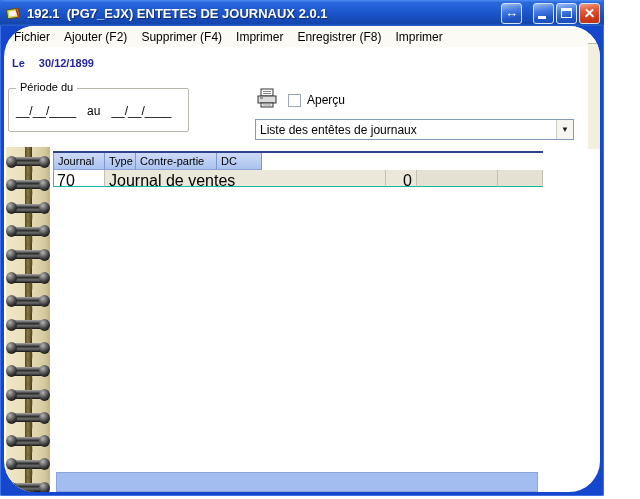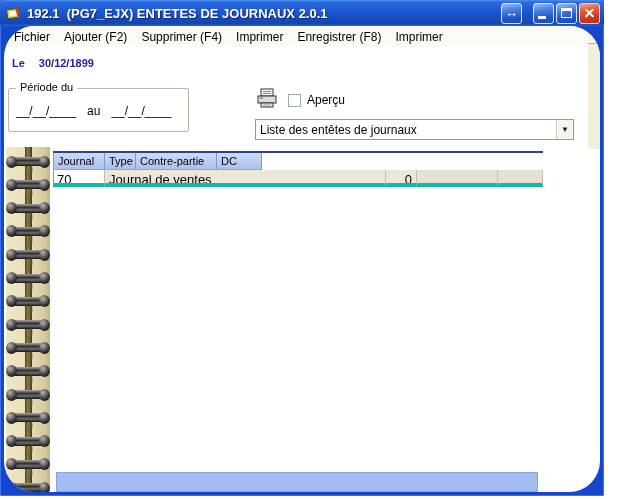--- a/index.html
+++ b/index.html
@@ -67,21 +67,21 @@
   .ring::before{left:-2px;} .ring::after{right:-2px;}
   .ring .loop{position:absolute;left:16px;top:6px;width:9px;height:13px;border-radius:50%;
     border:3px solid rgba(110,96,52,.4);border-top-color:transparent;border-left-color:transparent;}
 
   
   .grid{position:absolute;left:49px;top:125px;border-top:2px solid #2e418f;}
   .grid-row{display:flex;height:17px;}
   .hcell{background:linear-gradient(180deg,#cedbf7,#aac2ef);border-right:1px solid #7d98cc;border-bottom:1px solid #8ba4d8;
     font-size:11px;color:#000;padding:2px 0 0 4px;overflow:hidden;white-space:nowrap;cursor:default;}
   .hcell:first-child{border-left:1px solid #7d98cc;}
-  .dcell{font-size:13px;color:#000;padding:2px 4px 0 4px;border-right:1px solid #c3bfb2;border-bottom:4px solid #14b8a6;
+  .dcell{font-size:16px;color:#000;padding:2px 4px 0 4px;border-right:1px solid #c3bfb2;border-bottom:1px solid #14b8a6;
     overflow:hidden;white-space:nowrap;background:#ebe7d9;}
   .dcell:first-child{border-left:1px solid #95928a;background:#ffffff;padding-left:3px;}
   .dcell.num{text-align:right;}
   .dcell.gray{background:#e5e1d2;}
   .c0{width:52px;} .c1{width:281px;} .c2{width:31px;} .c3{width:81px;} .c4{width:45px;}
 
   .bottom-bar{position:absolute;left:52px;top:446px;width:482px;height:20px;
     background:#a4bdf1;border:1px solid #8ba4dd;}
 </style>
 </head>

